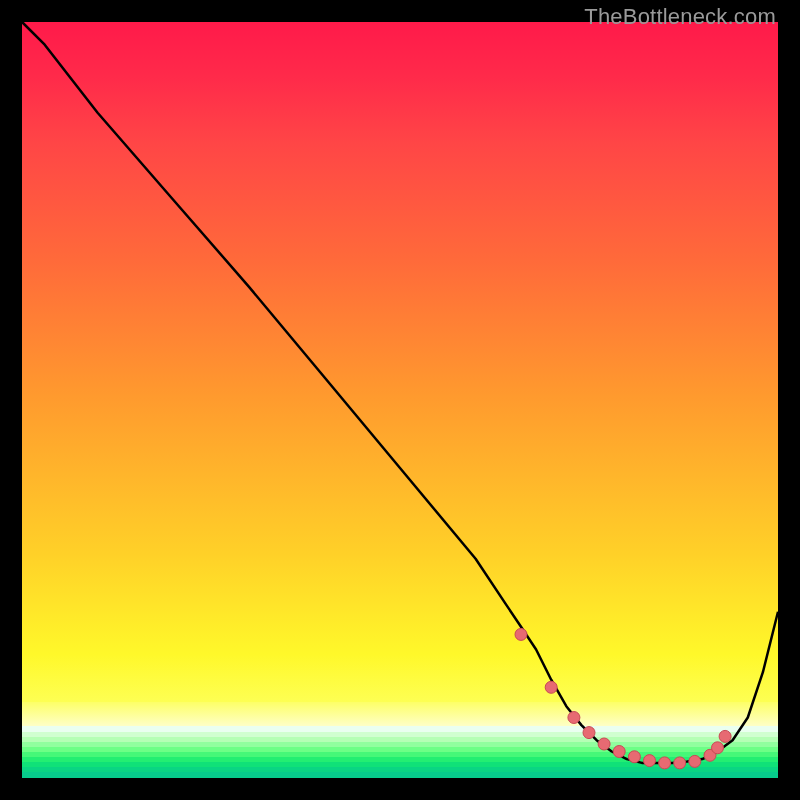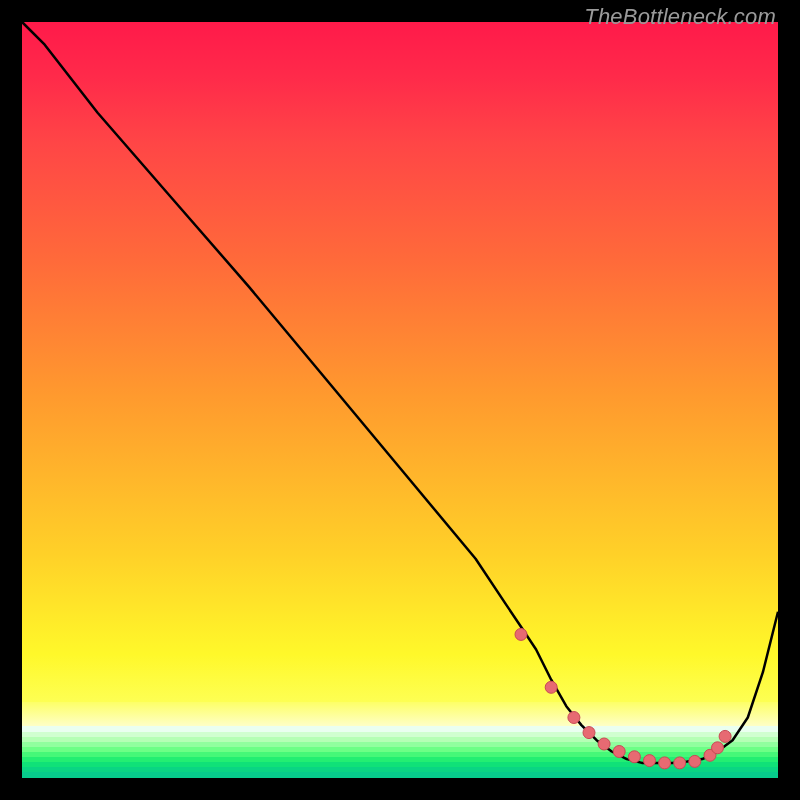--- a/index.html
+++ b/index.html
@@ -80,21 +80,20 @@
 
   .watermark {
     position: absolute;
     top: 4px;
     right: 24px;
     color: #9a9a9a;
     font-size: 22px;
     font-weight: 500;
     letter-spacing: 0.2px;
     user-select: none;
-    font-style: italic;
   }
 </style>
 </head>
 <body>
 
 <div class="chart-container">
 
   <div class="plot-area">
     <div class="gradient-red-orange-yellow"></div>
     <div class="pale-yellow-band"></div>

